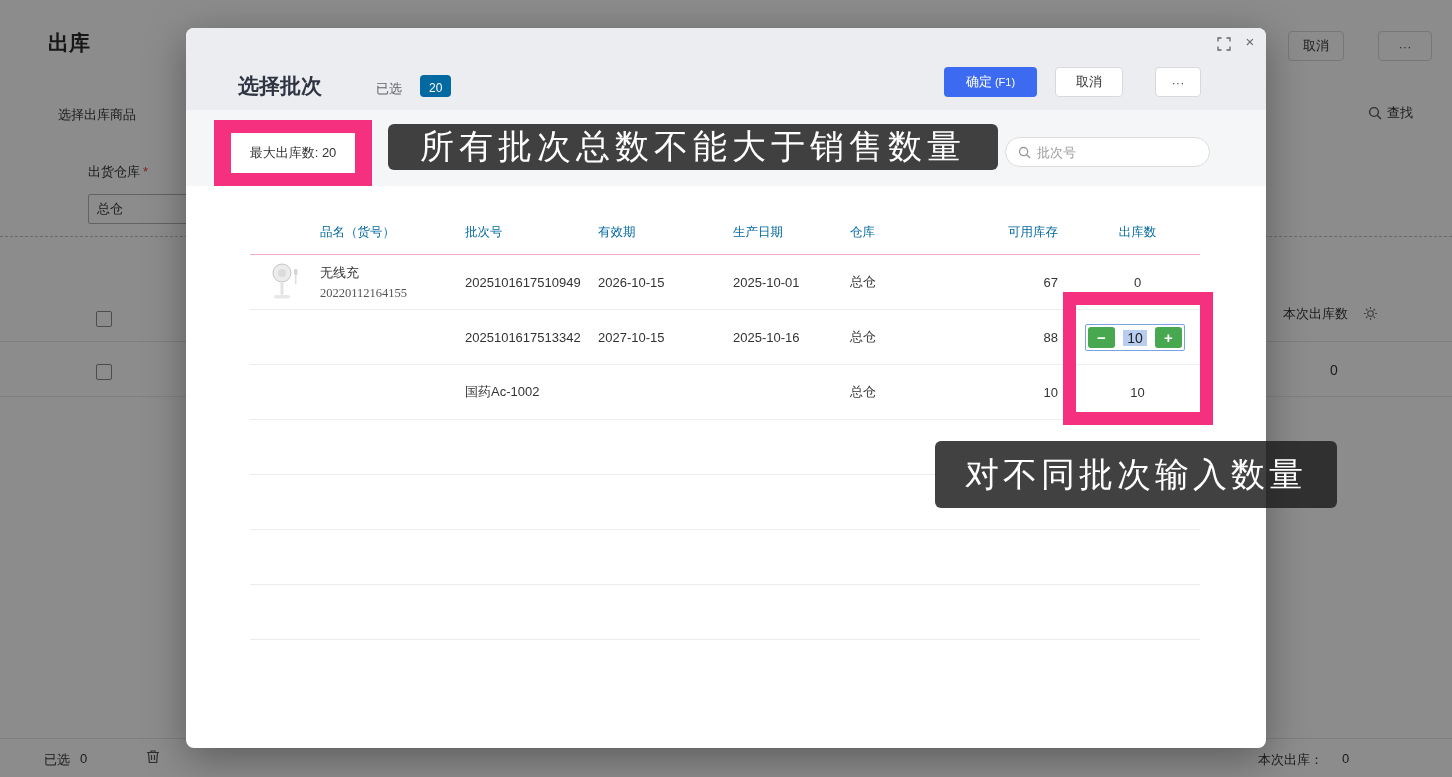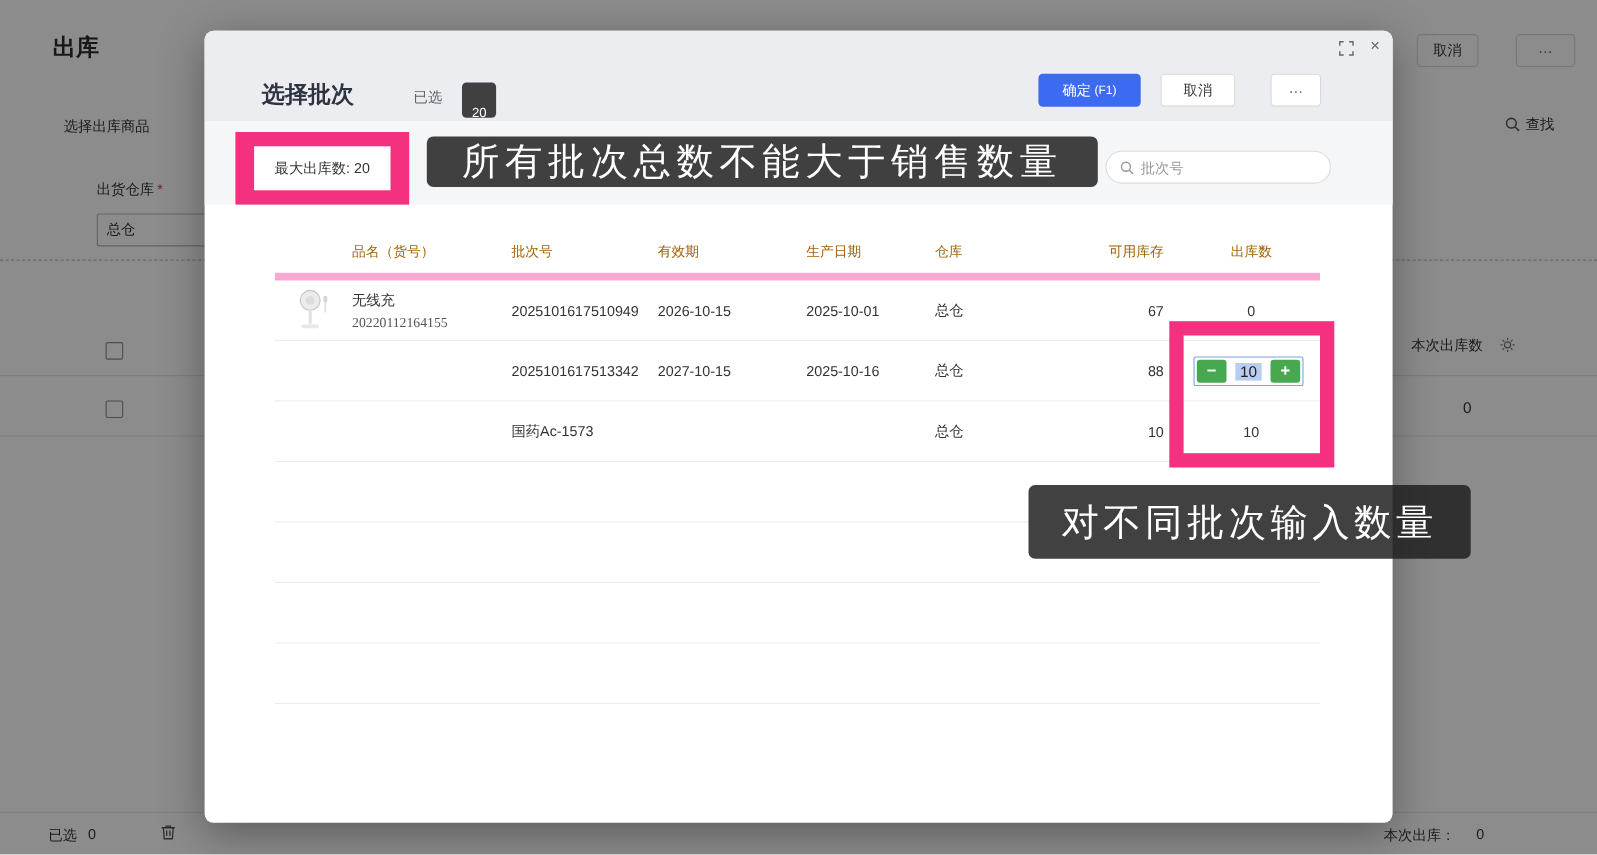--- a/index.html
+++ b/index.html
@@ -36,38 +36,38 @@
 
   
   .overlay { position:absolute; inset:0; background:rgba(0,0,0,0.45); z-index:10; }
 
   
   .modal { position:absolute; left:186px; top:28px; width:1080px; height:720px; background:#fff;
            border-radius:8px; z-index:20; box-shadow:0 10px 40px rgba(0,0,0,.35); }
   .m-header { position:absolute; left:0; top:0; width:100%; height:82px; background:#ecedf1; border-radius:8px 8px 0 0; }
   .m-title { position:absolute; left:52px; top:44px; font-size:21px; font-weight:600; color:#2e3442; }
   .m-sel-label { position:absolute; left:190px; top:52px; font-size:13px; color:#5f6368; }
-  .m-sel-badge { position:absolute; left:234px; top:47px; height:22px; line-height:22px; padding:16px 9px;
-                 background:#404040; color:#fff; font-size:12px; border-radius:4px; }
+  .m-sel-badge { position:absolute; left:234px; top:47px; height:22px; line-height:22px; padding:2px 9px;
+                 background:#0369a1; color:#fff; font-size:12px; border-radius:4px; }
   .m-confirm { position:absolute; left:758px; top:39px; width:93px; height:30px; background:#3c6bf2;
                border:none; color:#fff; gap:3px; }
   .m-confirm .hotkey { font-size:11px; }
   .m-cancel { position:absolute; left:869px; top:39px; width:68px; height:30px; }
   .m-more   { position:absolute; left:969px; top:39px; width:46px; height:30px; color:#555; }
   .m-expand { position:absolute; left:1031px; top:9px; width:16px; height:16px; cursor:pointer; }
   .m-close { position:absolute; left:1056px; top:6px; width:16px; height:16px; font-size:15px; color:#666;
              text-align:center; line-height:16px; cursor:pointer; }
   .m-subband { position:absolute; left:0; top:82px; width:100%; height:76px; background:#f5f6f8; }
   .m-search { position:absolute; left:819px; top:109px; width:205px; height:30px; background:#fff;
               border:1px solid #dcdcdc; border-radius:15px; display:flex; align-items:center; padding:0 12px; gap:6px; }
   .m-search input { border:none; outline:none; flex:1; font-size:13px; color:#333; background:transparent; min-width:0; }
   .m-search input::placeholder { color:#9a9a9a; }
 
   
-  .thead { position:absolute; left:64px; top:182px; width:950px; height:45px; border-bottom:7px solid #f9a8d4; font-size:12.5px; color:#a16207; }
+  .thead { position:absolute; left:64px; top:182px; width:950px; height:45px; border-bottom:1px solid #f9a8d4; font-size:12.5px; color:#0369a1; }
   .trow  { position:absolute; left:64px; width:950px; height:55px; border-bottom:1px solid #ededed; font-size:13px; color:#333; }
   .r0 { top:227px; } .r1 { top:282px; } .r2 { top:337px; }
   .e0 { top:392px; } .e1 { top:447px; } .e2 { top:502px; } .e3 { top:557px; }
   .cell { position:absolute; top:0; height:100%; display:flex; align-items:center; }
   .c-thumb { left:20px; width:40px; }
   .c-name { left:70px; width:140px; }
   .c-batch { left:215px; width:130px; }
   .c-exp { left:348px; width:110px; }
   .c-prod { left:483px; width:110px; }
   .c-wh { left:600px; width:90px; }
@@ -221,21 +221,21 @@
       <div class="cell c-wh">总仓</div>
       <div class="cell c-stock">88</div>
       <div class="stepper">
         <button class="step-btn">−</button>
         <span class="step-val">10</span>
         <button class="step-btn">+</button>
       </div>
     </div>
 
     <div class="trow r2">
-      <div class="cell c-batch">国药Ac-1573</div>
+      <div class="cell c-batch">国药Ac-1002</div>
       <div class="cell c-wh">总仓</div>
       <div class="cell c-stock">10</div>
       <div class="cell c-out">10</div>
     </div>
 
     <div class="trow e0"></div>
     <div class="trow e1"></div>
     <div class="trow e2"></div>
     <div class="trow e3"></div>
   </div>

